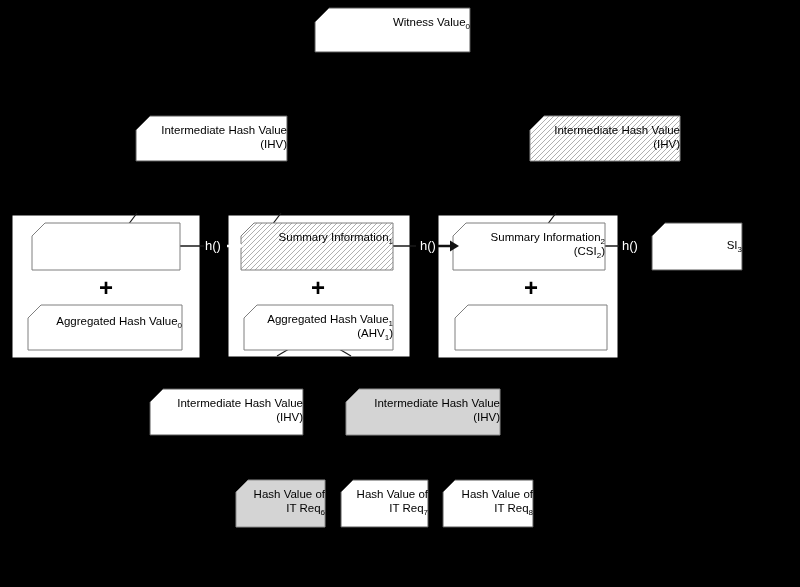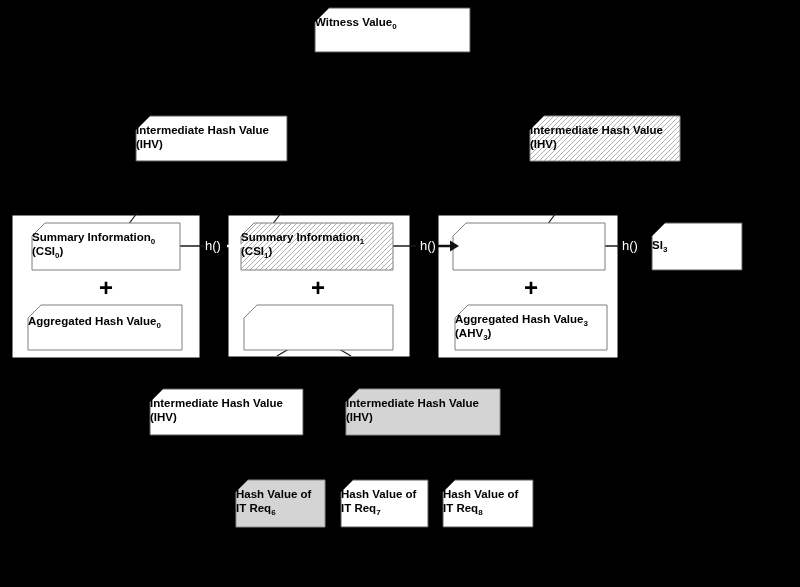--- a/index.html
+++ b/index.html
@@ -1,19 +1,19 @@
 <!DOCTYPE html>
 <html><head>
 <meta charset="utf-8">
 <style>
   html,body{margin:0;padding:0;background:#000;}
   .stage{position:relative;width:800px;height:587px;background:#000;
          font-family:"Liberation Sans",sans-serif;overflow:hidden;}
   svg{position:absolute;left:0;top:0;}
-  .lbl{position:absolute;text-align:left;color:#000;font-size:11.5px;line-height:13.5px;font-weight:bold;}
+  .lbl{position:absolute;text-align:right;color:#000;font-size:11.5px;line-height:13.5px;}
   .lbl sub{font-size:8px;line-height:0;}
   .plus{position:absolute;text-align:center;color:#000;font-size:24px;font-weight:bold;line-height:24px;}
   .hfn{position:absolute;text-align:center;color:#fff;font-size:13px;line-height:15px;}
 </style>
 </head>
 <body>
 
 <div class="stage">
 
   <svg width="800" height="587" viewBox="0 0 800 587">
@@ -72,44 +72,43 @@
   <div class="lbl" style="left:136px;top:124px;width:151px;">
     <div><span>Intermediate Hash Value</span></div>
     <div><span>(IHV)</span></div>
   </div>
 
   <div class="lbl" style="left:530px;top:124px;width:150px;">
     <div><span>Intermediate Hash Value</span></div>
     <div><span>(IHV)</span></div>
   </div>
 
-  <div class="lbl" style="left:32px;top:231px;width:148px;">
-    <div><span>Summary Information</span><sub>0</sub></div>
-    <div><span>(CSI</span><sub>0</sub><span>)</span></div>
-  </div>
 
   <div class="lbl" style="left:241px;top:231px;width:152px;">
     <div><span>Summary Information</span><sub>1</sub></div>
-    <div><span>(CSI</span><sub>1</sub><span>)</span></div>
   </div>
 
+  <div class="lbl" style="left:453px;top:231px;width:152px;">
+    <div><span>Summary Information</span><sub>2</sub></div>
+    <div><span>(CSI</span><sub>2</sub><span>)</span></div>
+  </div>
 
   <div class="plus" style="left:86px;top:276px;width:40px;"><span>+</span></div>
   <div class="plus" style="left:298px;top:276px;width:40px;"><span>+</span></div>
   <div class="plus" style="left:511px;top:276px;width:40px;"><span>+</span></div>
 
   <div class="lbl" style="left:28px;top:315px;width:154px;">
     <div><span>Aggregated Hash Value</span><sub>0</sub></div>
   </div>
 
+  <div class="lbl" style="left:244px;top:313px;width:149px;">
+    <div><span>Aggregated Hash Value</span><sub>1</sub></div>
+    <div><span>(AHV</span><sub>1</sub><span>)</span></div>
+  </div>
 
-  <div class="lbl" style="left:455px;top:313px;width:152px;">
-    <div><span>Aggregated Hash Value</span><sub>3</sub></div>
-    <div><span>(AHV</span><sub>3</sub><span>)</span></div>
-  </div>
 
   <div class="hfn" style="left:198px;top:238px;width:30px;"><span>h()</span></div>
   <div class="hfn" style="left:413px;top:238px;width:30px;"><span>h()</span></div>
   <div class="hfn" style="left:615px;top:238px;width:30px;"><span>h()</span></div>
 
   <div class="lbl" style="left:652px;top:239px;width:90px;">
     <div><span>SI</span><sub>3</sub></div>
   </div>
 
   <div class="lbl" style="left:150px;top:397px;width:153px;">

